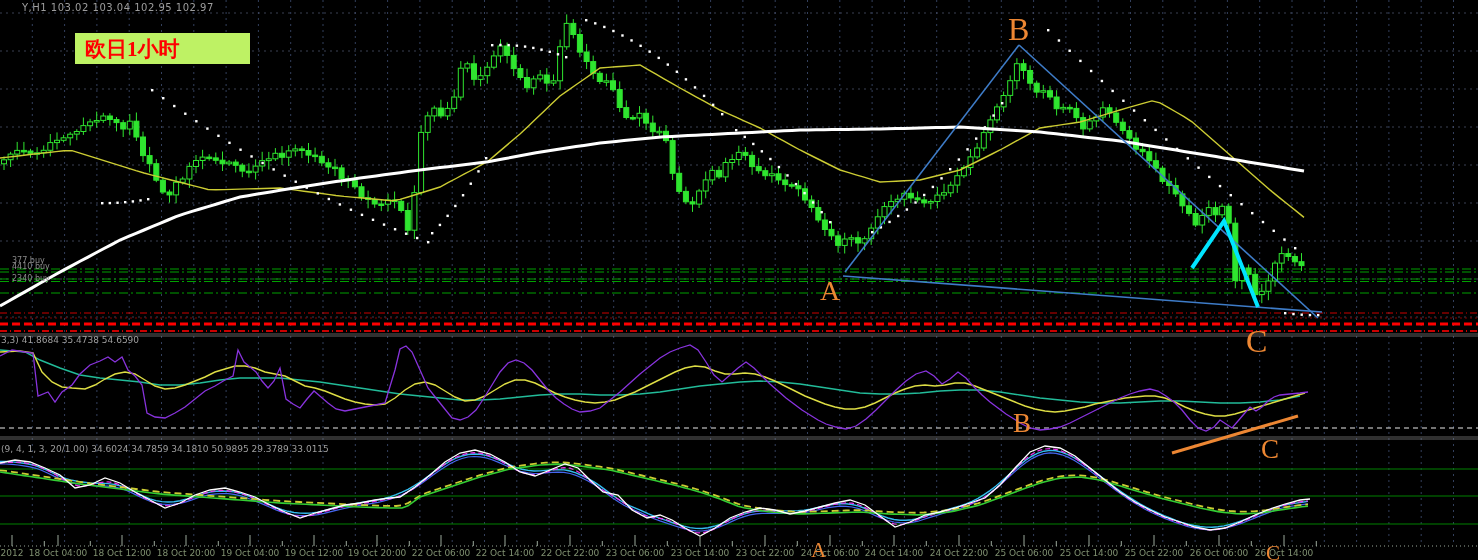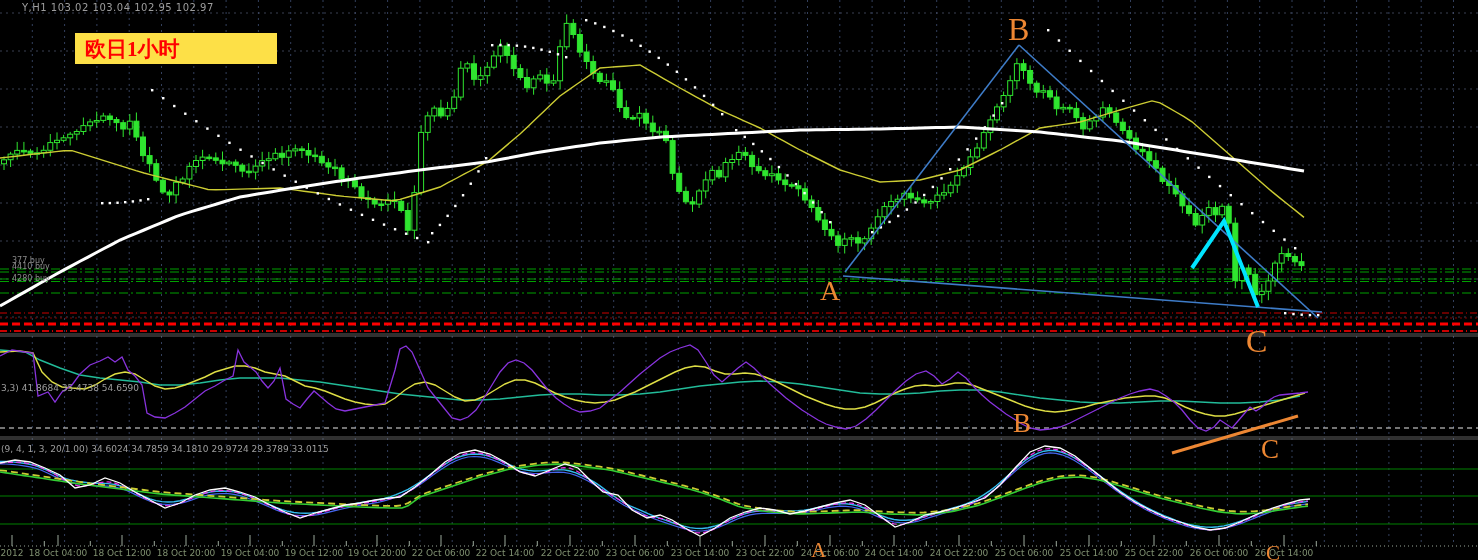--- a/index.html
+++ b/index.html
@@ -1,24 +1,24 @@
 <!DOCTYPE html>
 <html><head>
 <meta charset="utf-8">
 <style>
   html,body{margin:0;padding:0;background:#000;}
   .stage{position:relative;width:1478px;height:560px;background:#000;overflow:hidden;
          font-family:"DejaVu Sans",sans-serif;}
   svg{position:absolute;left:0;top:0;}
   .ohlc{position:absolute;left:2px;top:2px;font-size:10px;color:#9e9e9e;letter-spacing:.5px;margin-left:20px;}
-  .title-box{position:absolute;left:75px;top:33px;width:202px;height:31px;background:#fde047;
+  .title-box{position:absolute;left:75px;top:33px;width:175px;height:31px;background:#bef264;
              display:flex;align-items:center;padding-left:10px;box-sizing:border-box;}
   .title-box span{color:#f00;font-weight:bold;font-size:21px;font-family:"Liberation Serif","DejaVu Serif",serif;}
   .ind-label{position:absolute;left:1px;font-size:9px;color:#9e9e9e;white-space:nowrap;}
-  .ind-label.mid{top:335px;margin-top:48px;}
+  .ind-label.mid{top:335px;}
   .ind-label.bot{top:444px;}
   .order-label{position:absolute;left:0;font-size:8px;color:#8a8a8a;line-height:8px;margin-left:12px;}
 </style>
 </head>
 <body>
 
 <div class="stage">
   <svg id="chart" width="1478" height="560" viewBox="0 0 1478 560">
       <path d="M32.3 0V546M64.6 0V546M96.9 0V546M129.2 0V546M161.5 0V546M193.8 0V546M226.1 0V546M258.4 0V546M290.7 0V546M323.0 0V546M355.3 0V546M387.6 0V546M419.9 0V546M452.2 0V546M484.5 0V546M516.8 0V546M549.1 0V546M581.4 0V546M613.7 0V546M646.0 0V546M678.3 0V546M710.6 0V546M742.9 0V546M775.2 0V546M807.5 0V546M839.8 0V546M872.1 0V546M904.4 0V546M936.7 0V546M969.0 0V546M1001.3 0V546M1033.6 0V546M1065.9 0V546M1098.2 0V546M1130.5 0V546M1162.8 0V546M1195.1 0V546M1227.4 0V546M1259.7 0V546M1292.0 0V546M1324.3 0V546M1356.6 0V546M1388.9 0V546M1421.2 0V546M1453.5 0V546" stroke="#3d4c6e" stroke-width="1" stroke-dasharray="2 4" opacity="0.85"></path>
       <path d="M0 13H1478M0 51H1478M0 89H1478M0 127H1478M0 165H1478M0 203H1478M0 241H1478M0 279H1478M0 317H1478" stroke="#4a5068" stroke-width="1" stroke-dasharray="2 4" opacity="0.8"></path>
@@ -608,17 +608,17 @@
     </svg>
 
   <div class="ohlc">Y,H1 103.02 103.04 102.95 102.97</div>
 
   <div class="title-box">
     <span>欧日1小时</span>
   </div>
 
   <div class="order-label" style="top:257px">377 buy</div>
   <div class="order-label" style="top:263px">4410 buy</div>
-  <div class="order-label" style="top:275px">4280 buy</div>
+  <div class="order-label" style="top:275px">2340 buy</div>
 
   <div class="ind-label mid">3,3) 41.8684 35.4738 54.6590</div>
-  <div class="ind-label bot">(9, 4, 1, 3, 20/1.00) 34.6024 34.7859 34.1810 29.9724 29.3789 33.0115</div>
+  <div class="ind-label bot">(9, 4, 1, 3, 20/1.00) 34.6024 34.7859 34.1810 50.9895 29.3789 33.0115</div>
 </div>
 
 </body></html>

